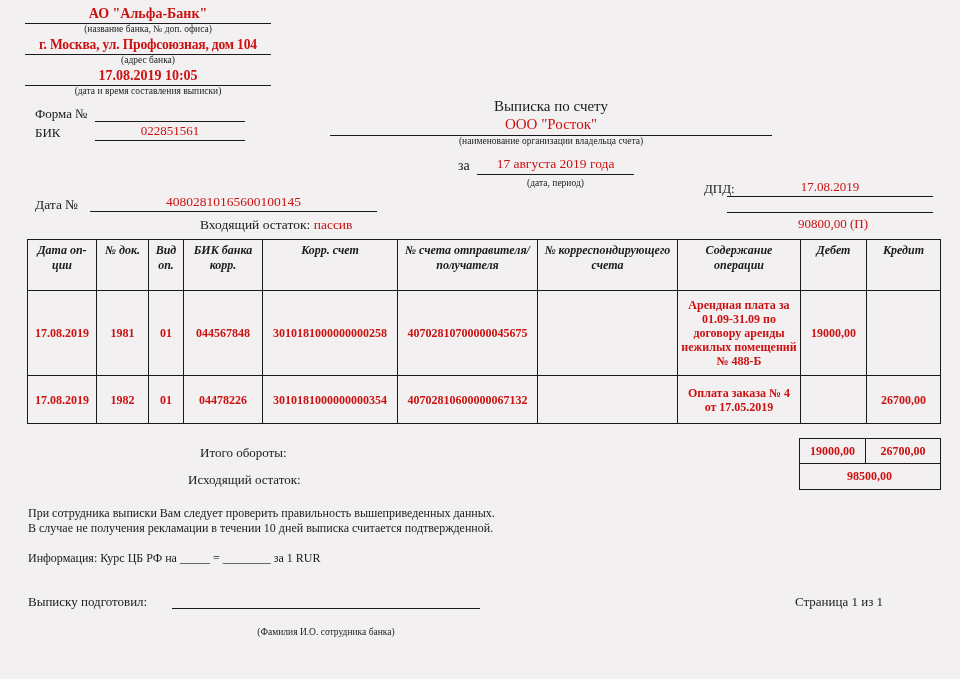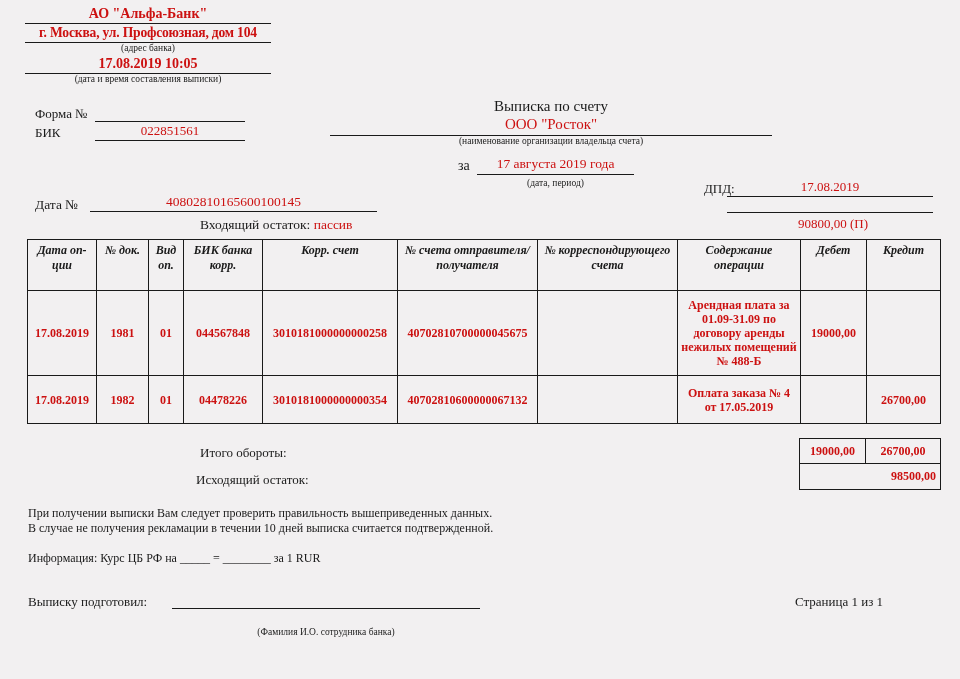--- a/index.html
+++ b/index.html
@@ -38,20 +38,21 @@
   table.totals{border-collapse:collapse;table-layout:fixed;width:141px;}
   table.totals td{border:1.6px solid #1a1a1a;font-size:12px;font-weight:bold;color:#cc1111;text-align:center;padding:0 3px;}
 </style>
 </head>
 <body>
 
 <div id="doc">
 
   <div class="abs bank-block">
     <div class="val red">АО "Альфа-Банк"</div>
+    <div class="cap">(название банка, № доп. офиса)</div>
     <div class="val red" style="font-size:13.6px;letter-spacing:-0.2px;">г. Москва, ул. Профсоюзная, дом 104</div>
     <div class="cap">(адрес банка)</div>
     <div class="val red">17.08.2019 10:05</div>
     <div class="cap">(дата и время составления выписки)</div>
   </div>
 
   <div class="abs lbl13" style="left:35px;top:106px;">Форма №</div>
   <div class="abs uline" style="left:95px;top:105px;width:150px;height:16px;"></div>
   <div class="abs lbl13" style="left:35px;top:125px;">БИК</div>
   <div class="abs uline center red b lbl13" style="left:95px;top:123px;width:150px;height:17px;">022851561</div>
@@ -127,39 +128,39 @@
         <td>40702810600000067132</td>
         <td></td>
         <td>Оплата заказа № 4 от 17.05.2019</td>
         <td></td>
         <td>26700,00</td>
       </tr>
     </tbody>
   </table>
 
   <div class="abs b lbl13" style="left:200px;top:445px;">Итого обороты:</div>
-  <div class="abs b lbl13" style="left:196px;top:472px;text-align:right;">Исходящий остаток:</div>
+  <div class="abs b lbl13" style="left:188px;top:472px;text-align:right;">Исходящий остаток:</div>
   <table class="totals abs" style="left:799px;top:438px;">
     <colgroup>
         <col style="width:66px">
         <col style="width:75px">
       </colgroup>
     <tbody>
         <tr style="height:25px;">
       <td>19000,00</td>
       <td>26700,00</td>
     </tr>
     <tr style="height:26px;">
-      <td colspan="2" class="right" style="padding-right:4px;text-align:right;">98500,00</td>
+      <td colspan="2" class="right" style="padding-right:4px;">98500,00</td>
     </tr>
   </tbody>
     </table>
 
   <div class="abs" style="left:28px;top:506px;font-size:12px;line-height:14.5px;width:640px;">
-    <div>При получении выписки Вам следует проверить правильность вышеприведенных данных.</div>
+    <div>При сотрудника выписки Вам следует проверить правильность вышеприведенных данных.</div>
     <div>В случае не получения рекламации в течении 10 дней выписка считается подтвержденной.</div>
   </div>
   <div class="abs" style="left:28px;top:551px;font-size:12px;">Информация: Курс ЦБ РФ на _____ = ________ за 1 RUR</div>
 
   <div class="abs b lbl13" style="left:28px;top:594px;">Выписку подготовил:</div>
   <div class="abs uline" style="left:172px;top:592px;width:308px;height:16px;"></div>
   <div class="abs cap center" style="left:172px;top:611px;width:308px;margin-top:16px;">(Фамилия И.О. сотрудника банка)</div>
   <div class="abs right lbl13" style="left:740px;top:594px;width:198px;">Страница 1 из 1</div>
 
 </div>

